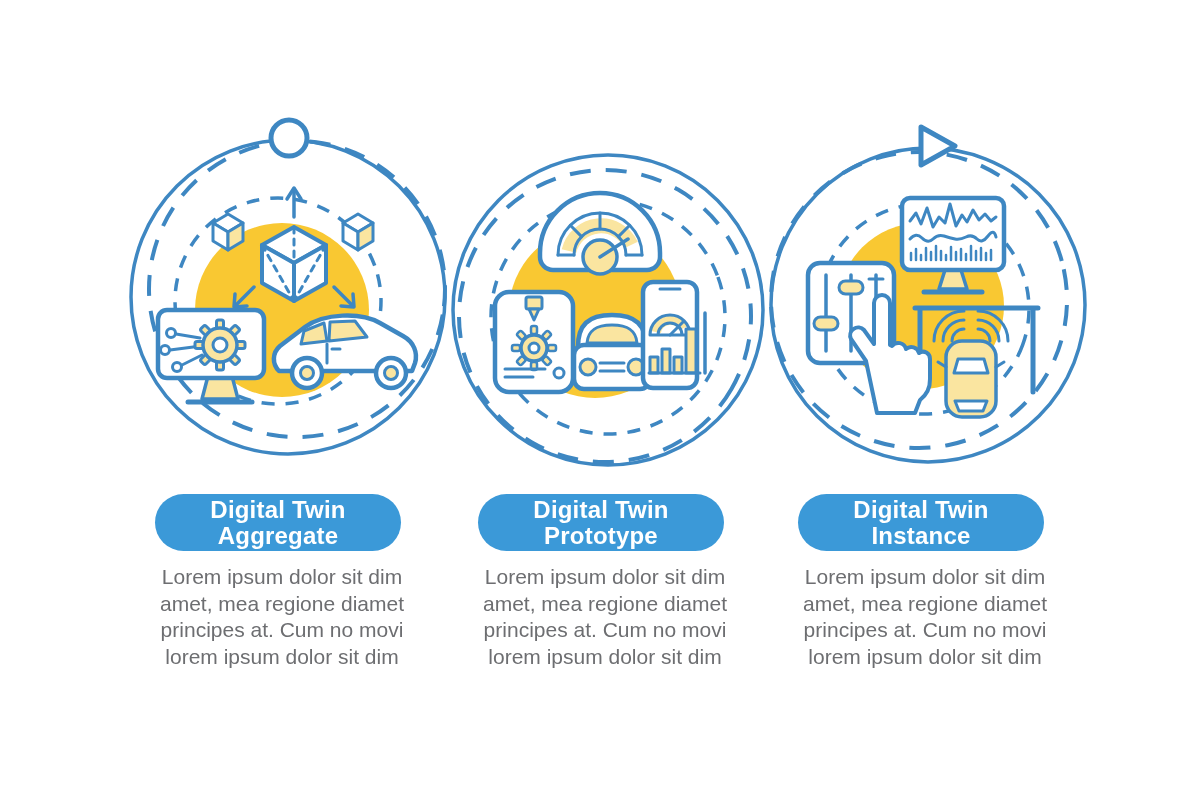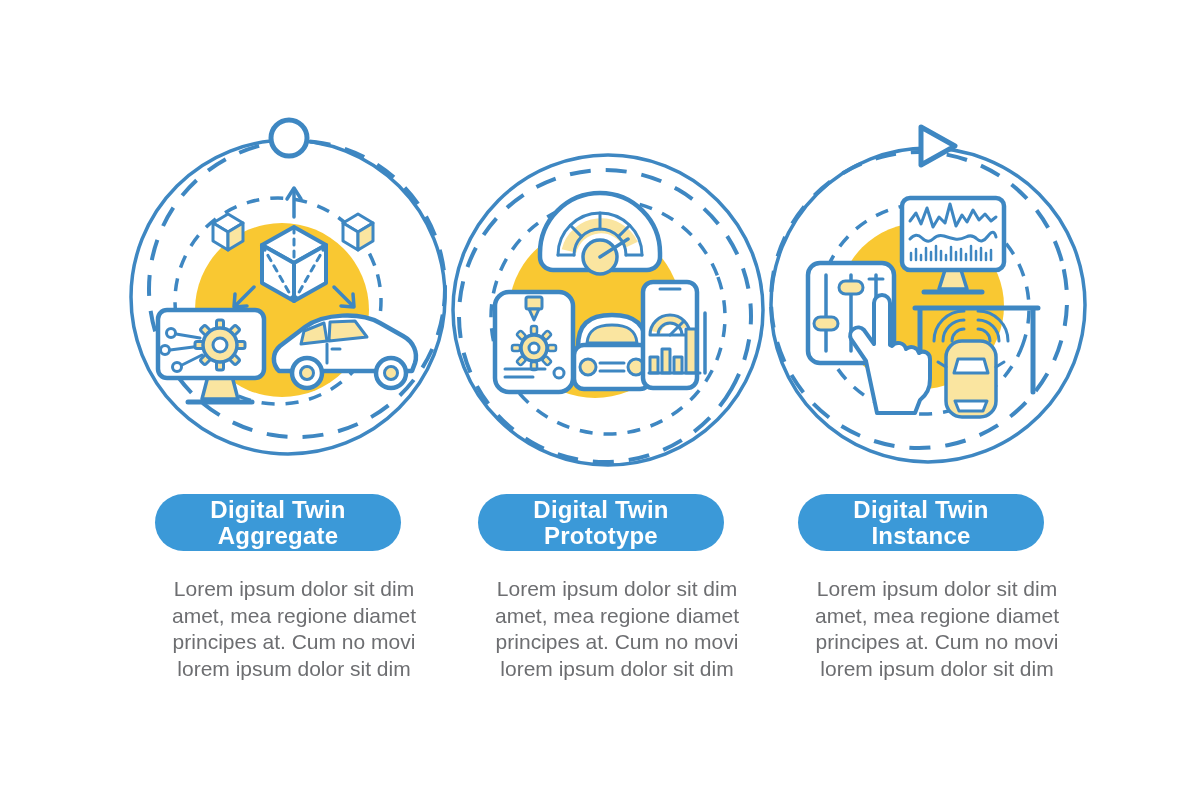--- a/index.html
+++ b/index.html
@@ -11,21 +11,21 @@
   .illustration{position:absolute;top:105px;width:360px;height:380px;}
   #ill-0{left:108px}#ill-1{left:428px}#ill-2{left:748px}
   .pill{
     position:absolute;top:494px;width:246px;height:57px;border-radius:29px;
     background:var(--pill-blue,#3b99d8);color:#fff;font-weight:bold;font-size:24px;line-height:26px;
     display:flex;flex-direction:column;align-items:center;justify-content:center;text-align:center;
     letter-spacing:.2px;
   }
   #pill-0{left:155px}#pill-1{left:478px}#pill-2{left:798px}
   .body-text{
-    position:absolute;top:560px;width:290px;margin:16px;text-align:center;
+    position:absolute;top:560px;width:290px;margin:4px;text-align:center;
     color:var(--body-text,#6d6e71);font-size:21px;line-height:26.5px;
   }
   #body-0{left:133px}#body-1{left:456px}#body-2{left:776px}
   .body-text span{display:block;}
   
   .ring{fill:none;stroke:var(--outline-blue,#3e87c2);stroke-width:3.5}
   .dashA{stroke-dasharray:21 15;stroke-width:4}
   .dashB{stroke-dasharray:13 11;stroke-width:3.5}
   .yel{fill:var(--accent-yellow,#f9c832)}
   .fw{fill:#fff;stroke:var(--outline-blue,#3e87c2);stroke-width:4;stroke-linejoin:round;stroke-linecap:round}

